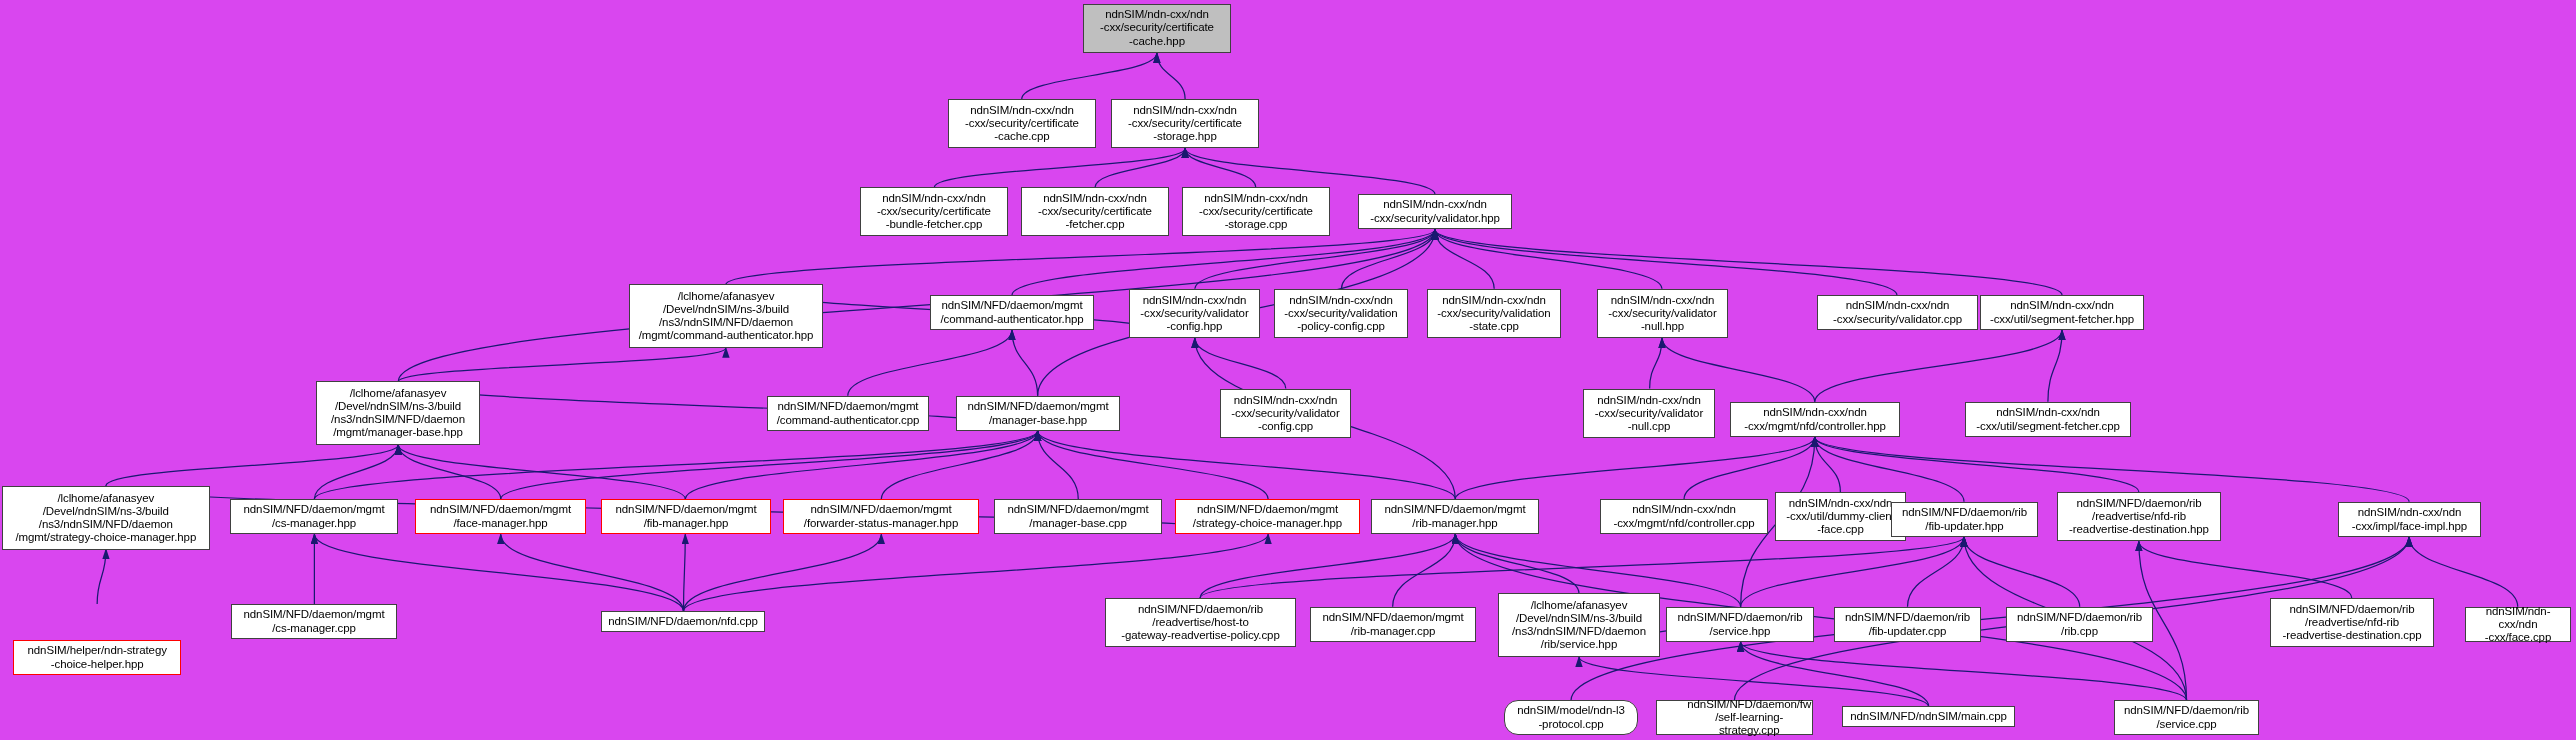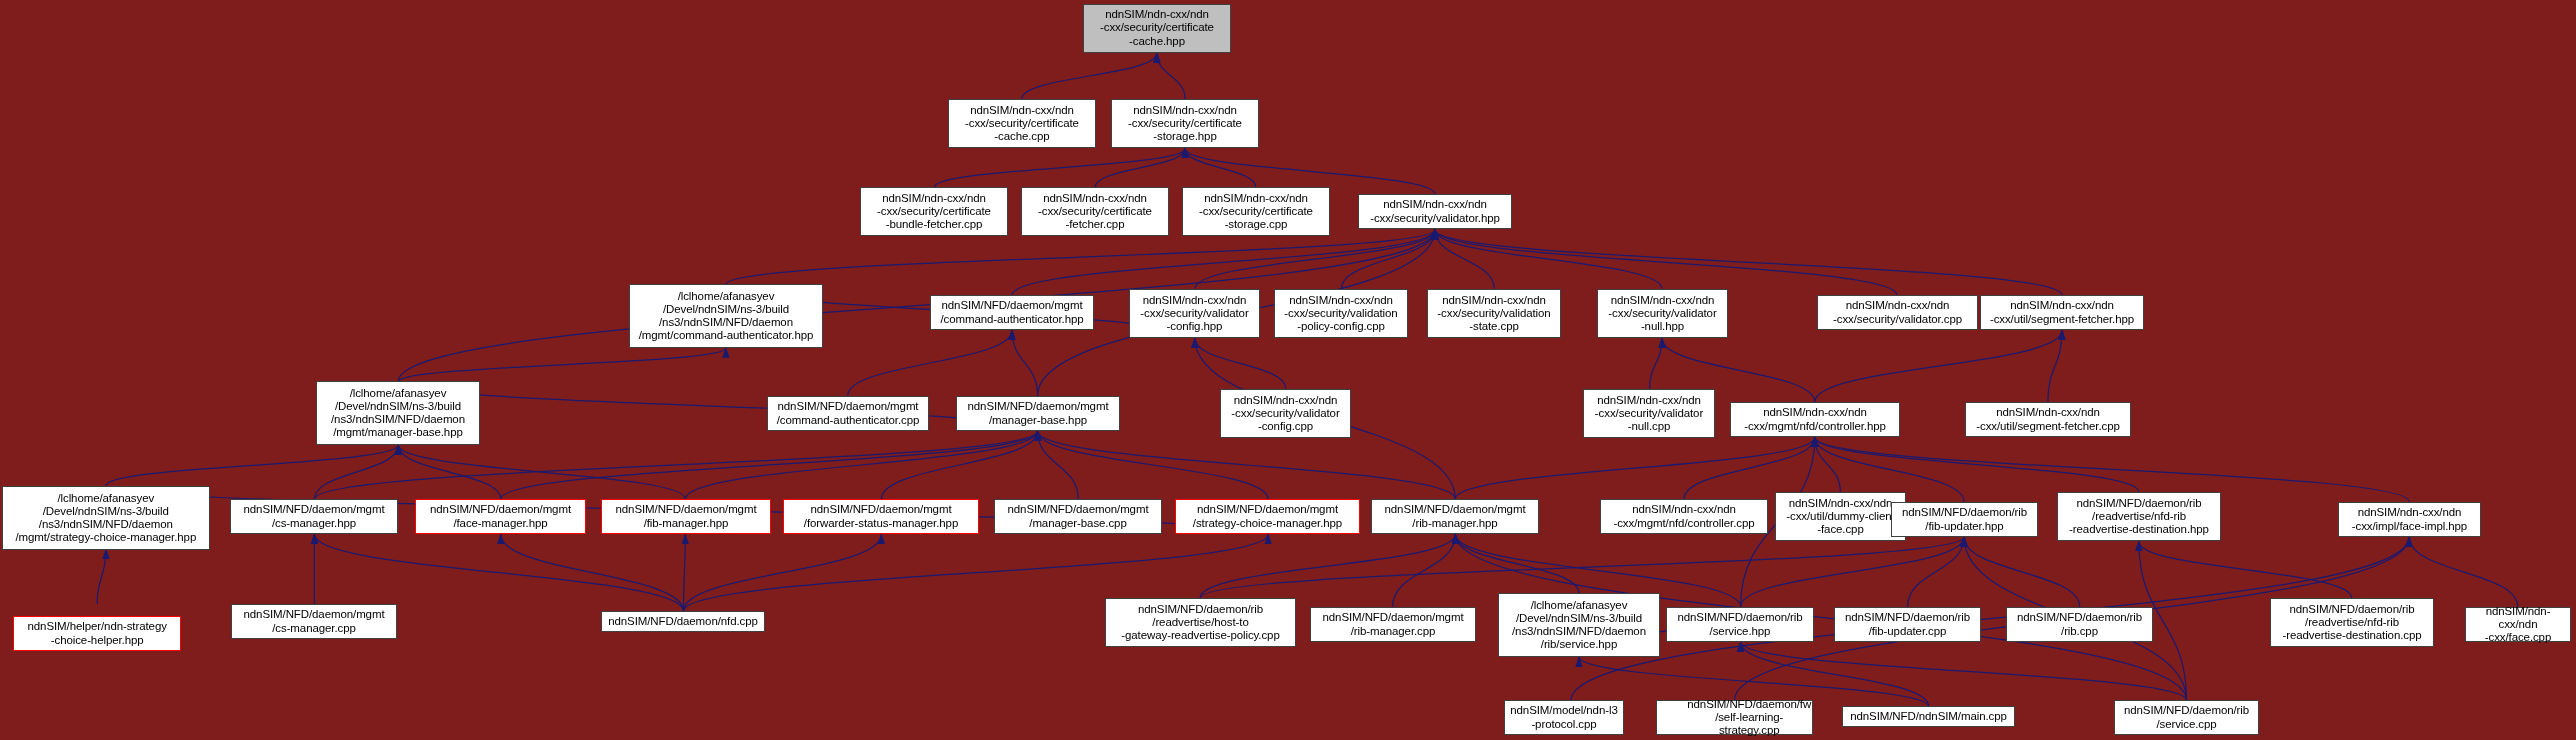--- a/index.html
+++ b/index.html
@@ -7,21 +7,21 @@
     padding: 0;
     background: #ffffff;
   }
   body {
     font-family: "Liberation Sans", sans-serif;
   }
   #graph {
     position: relative;
     width: 2576px;
     height: 741px;
-    background: #7f1d1d;
+    background: #d946ef;
     overflow: hidden;
   }
   #edges {
     position: absolute;
     left: 0;
     top: 0;
     width: 2576px;
     height: 741px;
     pointer-events: none;
   }
@@ -218,21 +218,21 @@
     <div class="node" style="left: 1775px; top: 492px; width: 131px; height: 49px;">ndnSIM/ndn-cxx/ndn
 -cxx/util/dummy-client
 -face.cpp</div>
     <div class="node" style="left: 1891px; top: 502px; width: 147px; height: 35px;">ndnSIM/NFD/daemon/rib
 /fib-updater.hpp</div>
     <div class="node" style="left: 2057px; top: 492px; width: 164px; height: 49px;">ndnSIM/NFD/daemon/rib
 /readvertise/nfd-rib
 -readvertise-destination.hpp</div>
     <div class="node" style="left: 2338px; top: 502px; width: 143px; height: 35px;">ndnSIM/ndn-cxx/ndn
 -cxx/impl/face-impl.hpp</div>
-    <div class="node highlight" style="left: 13.2px; top: 616px; width: 168px; height: 35px; text-align: center;">ndnSIM/helper/ndn-strategy
+    <div class="node highlight" style="left: 13.2px; top: 640px; width: 168px; height: 35px; text-align: center;">ndnSIM/helper/ndn-strategy
 -choice-helper.hpp</div>
     <div class="node" style="left: 231px; top: 604px; width: 166px; height: 35px;">ndnSIM/NFD/daemon/mgmt
 /cs-manager.cpp</div>
     <div class="node" style="left: 601px; top: 611px; width: 164px; height: 21px;">ndnSIM/NFD/daemon/nfd.cpp</div>
     <div class="node" style="left: 1105px; top: 598px; width: 191px; height: 49px;">ndnSIM/NFD/daemon/rib
 /readvertise/host-to
 -gateway-readvertise-policy.cpp</div>
     <div class="node" style="left: 1310px; top: 607px; width: 166px; height: 35px;">ndnSIM/NFD/daemon/mgmt
 /rib-manager.cpp</div>
     <div class="node" style="left: 1666px; top: 607px; width: 148px; height: 35px;">ndnSIM/NFD/daemon/rib
@@ -243,21 +243,21 @@
 /rib/service.hpp</div>
     <div class="node" style="left: 1834px; top: 607px; width: 147px; height: 35px;">ndnSIM/NFD/daemon/rib
 /fib-updater.cpp</div>
     <div class="node" style="left: 2006px; top: 607px; width: 147px; height: 35px;">ndnSIM/NFD/daemon/rib
 /rib.cpp</div>
     <div class="node" style="left: 2270px; top: 598px; width: 164px; height: 49px;">ndnSIM/NFD/daemon/rib
 /readvertise/nfd-rib
 -readvertise-destination.cpp</div>
     <div class="node" style="left: 2465px; top: 607px; width: 106px; height: 35px;">ndnSIM/ndn-cxx/ndn
 -cxx/face.cpp</div>
-    <div class="node" style="left: 1504px; top: 700px; width: 120px; height: 35px;">ndnSIM/model/ndn-l3
+    <div class="node" style="left: 1504px; top: 700px; width: 134px; height: 35px; border-radius: 14px;">ndnSIM/model/ndn-l3
 -protocol.cpp</div>
     <div class="node" style="left: 1656px; top: 700px; width: 157px; height: 35px; padding-left: 32px;">ndnSIM/NFD/daemon/fw
 /self-learning-strategy.cpp</div>
     <div class="node" style="left: 1842px; top: 706px; width: 173px; height: 21px;">ndnSIM/NFD/ndnSIM/main.cpp</div>
     <div class="node" style="left: 2114px; top: 700px; width: 145px; height: 35px;">ndnSIM/NFD/daemon/rib
 /service.cpp</div>
   </div>
 
 
 </body></html>

